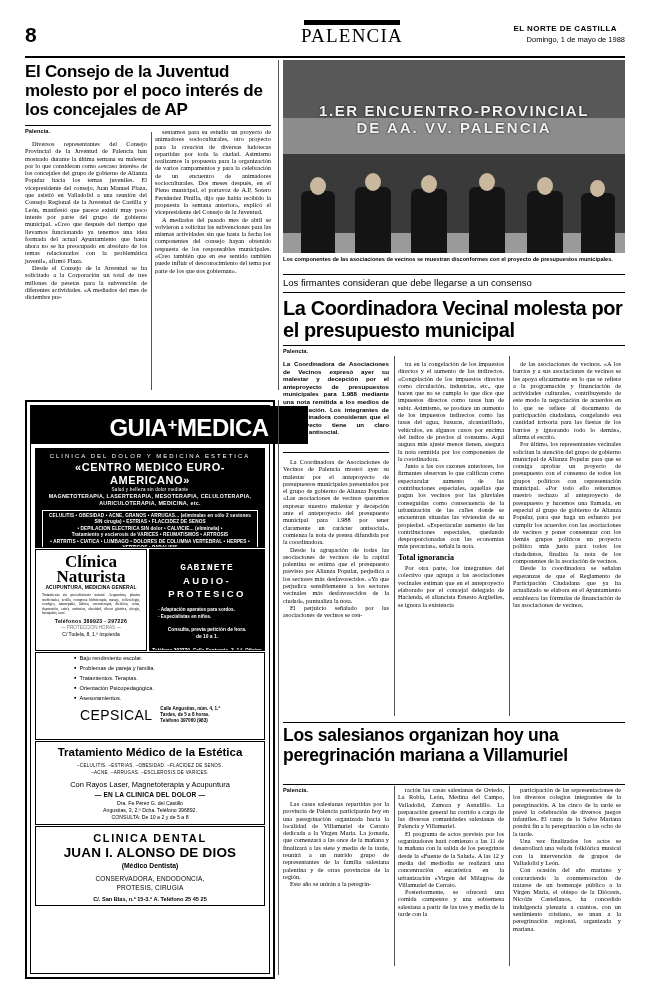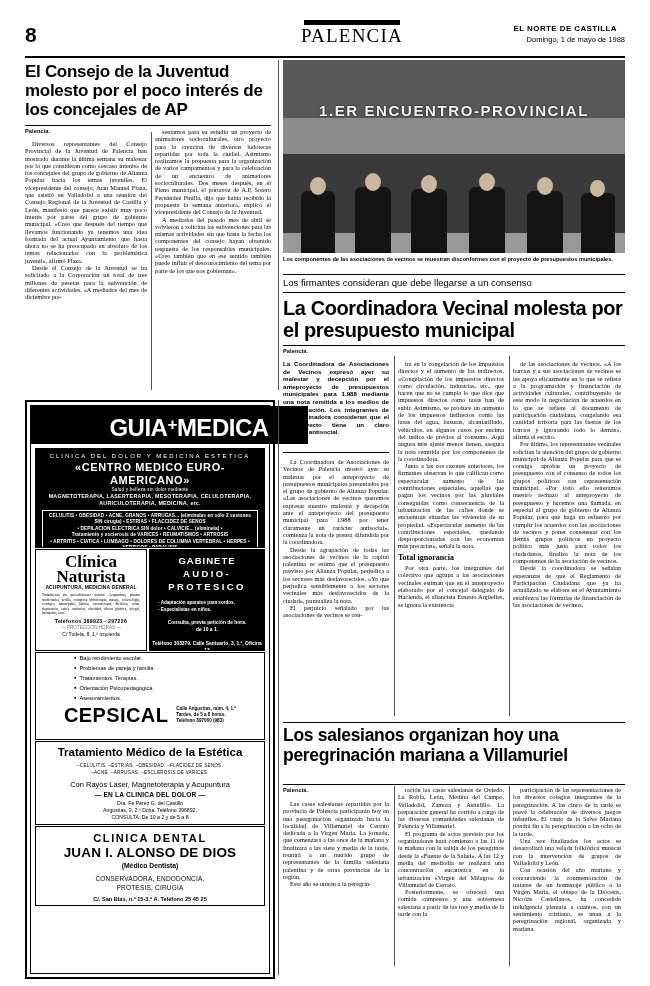--- a/index.html
+++ b/index.html
@@ -120,37 +120,37 @@
   .nat-s{font-family:"Liberation Sans",sans-serif;font-weight:bold;font-size:5px;
          line-height:7px;letter-spacing:.1px;}
   .nat-b{font-family:"Liberation Serif",serif;font-size:3.6px;line-height:4.5px;
          text-align:justify;padding:2px 6px;}
   .nat-tel{font-family:"Liberation Sans",sans-serif;font-weight:bold;font-size:5.2px;
            line-height:7px;letter-spacing:.3px;}
   .nat-dim{font-family:"Liberation Sans",sans-serif;font-size:4.6px;line-height:6.5px;
            color:#777;}
   .nat-addr{font-family:"Liberation Sans",sans-serif;font-size:5px;line-height:7px;}
 
-  .gab-t{font-family:Liberation Sans, sans-serif;font-weight:bold;font-size:9.5px;
-         line-height:12px;letter-spacing:1px;color:#fff;margin-top:5px;}
+  .gab-t{font-family:Liberation Mono, monospace;font-weight:bold;font-size:9.5px;
+         line-height:12px;letter-spacing:1px;color:#fff;margin-top:12px;}
   .gab-t2{font-family:"Liberation Sans",sans-serif;font-weight:bold;font-size:9.5px;
           line-height:13px;letter-spacing:2.4px;color:#fff;}
   .gab-li{font-family:"Liberation Sans",sans-serif;font-weight:bold;font-size:4.6px;
           line-height:7px;color:#fff;text-align:left;padding-left:8px;}
   .gab-c{font-family:"Liberation Sans",sans-serif;font-weight:bold;font-size:4.9px;
          line-height:7px;color:#fff;}
   .gab-tel{font-family:"Liberation Sans",sans-serif;font-weight:bold;font-size:4.9px;
            line-height:7px;color:#fff;}
 
   .psi-t{font-family:"Liberation Sans",sans-serif;font-weight:bold;font-size:12.5px;
          line-height:15px;letter-spacing:.4px;margin-top:3px;}
   .psi-li{font-family:"Liberation Sans",sans-serif;font-size:5.6px;line-height:9px;
           text-align:left;padding-left:38px;}
   .psi-li b{font-size:7px;}
-  .cep{font-family:"Liberation Sans",sans-serif;font-weight:bold;font-size:20px;
+  .cep{font-family:"Liberation Sans",sans-serif;font-weight:normal;font-size:14px;
        line-height:16px;letter-spacing:.4px;}
   .cep-d{font-family:"Liberation Sans",sans-serif;font-weight:bold;font-size:4.6px;
          line-height:6px;text-align:left;}
 
   .est-t{font-family:"Liberation Sans",sans-serif;font-weight:bold;font-size:11.5px;
          line-height:14px;margin-top:3px;}
   .est-l1{font-family:"Liberation Sans",sans-serif;font-size:4.5px;line-height:6.5px;
           letter-spacing:.3px;}
   .est-l2{font-family:"Liberation Sans",sans-serif;font-size:7.5px;line-height:11px;}
   .est-l3{font-family:"Liberation Sans",sans-serif;font-weight:bold;font-size:6.6px;
@@ -196,20 +196,21 @@
     <p>sentamos para su estudio un proyecto de animadores socioculturales, otro proyecto para la creación de diversas ludotecas repartidas por toda la ciudad. Asimismo realizamos la propuesta para la organización de varios campamentos y para la celebración de un encuentro de animadores socioculturales. Dos meses después, en el Pleno municipal, el portavoz de A.P, Sotero Fernández Pinilla, dijo que había recibido la propuesta la semana anterior», explicó el vicepresidente del Consejo de la Juventud.</p>
     <p>A mediados del pasado mes de abril se volvieron a solicitar las subvenciones para las mismas actividades sin que hasta la fecha los componentes del consejo hayan obtenido respuesta de los responsables municipales. «Creo también que en ese sentido también puede influir el desconocimiento del tema por parte de los que nos gobiernan».</p>
   </div>
 
   <div class="photo">
     <div class="sky"></div>
     <div class="band"></div>
     <div class="lower"></div>
     <div class="banner-txt">
       <div>1.ER ENCUENTRO-PROVINCIAL</div>
+      <div class="l2">DE AA. VV.   PALENCIA</div>
     </div>
     <div class="figs">
       <div class="tablecloth"></div>
       <div class="fig" style="left:18px;width:34px;height:62px;"></div>
       <div class="fighead" style="left:27px;bottom:58px;width:16px;height:18px;"></div>
       <div class="fig" style="left:72px;width:36px;height:66px;"></div>
       <div class="fighead" style="left:82px;bottom:62px;width:16px;height:18px;"></div>
       <div class="fig" style="left:128px;width:36px;height:64px;"></div>
       <div class="fighead" style="left:138px;bottom:60px;width:16px;height:18px;"></div>
       <div class="fig" style="left:186px;width:36px;height:66px;"></div>

